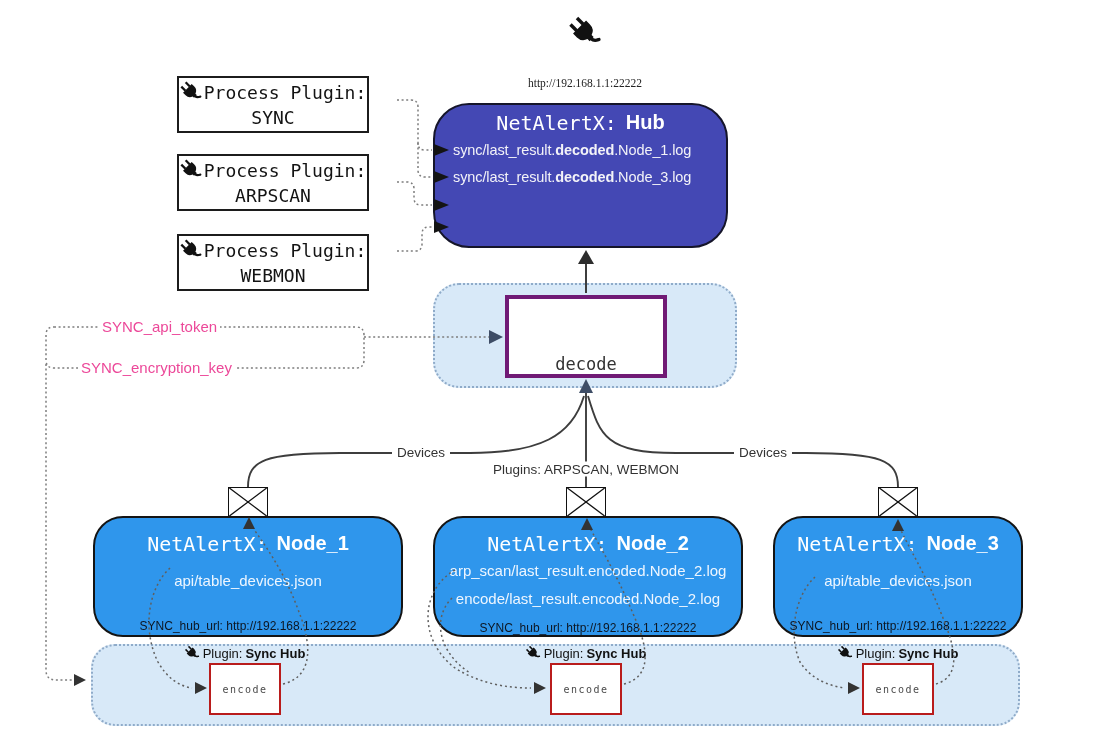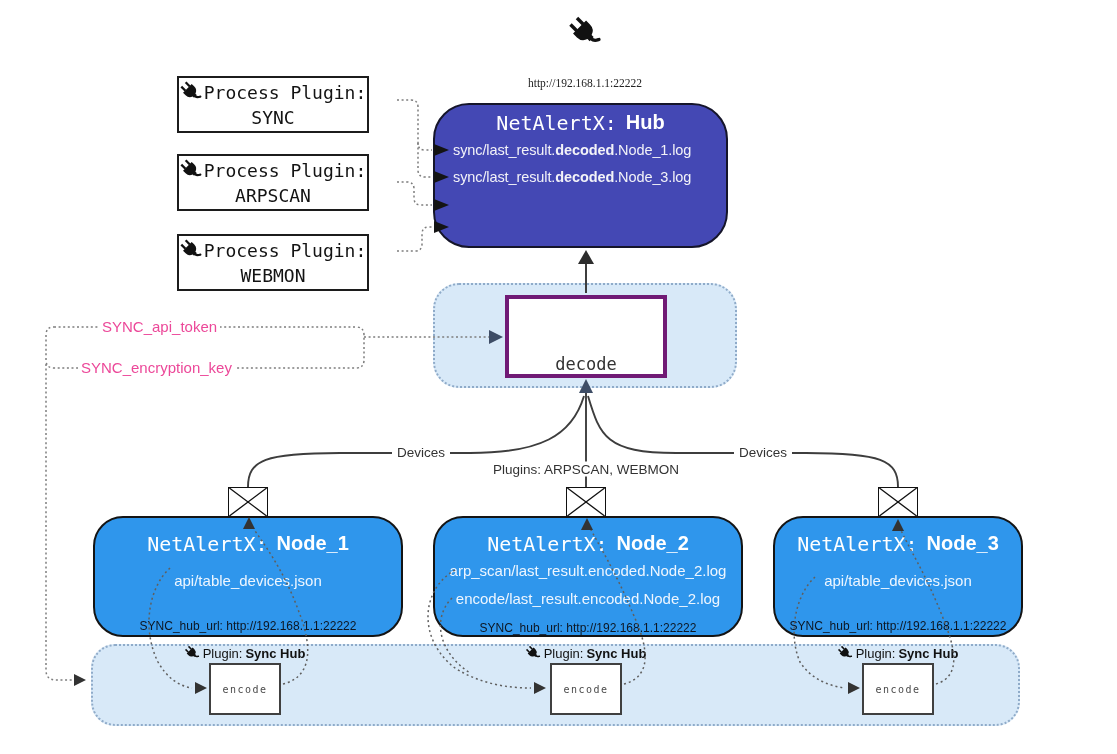--- a/index.html
+++ b/index.html
@@ -56,21 +56,21 @@
                 font-size:20px; color:#fff; white-space:nowrap; }
   .node-line { position:absolute; width:100%; text-align:center; font-size:15px; color:#eef6ff; white-space:nowrap; }
   .node-url  { position:absolute; width:100%; text-align:center; font-size:12px; color:#0d1622; }
 
   
   .envelope { top:487px; width:40px; height:30px; background:#fff; border:1.6px solid #111; z-index:2; }
   .envelope svg { width:100%; height:100%; display:block; }
 
   
   .bottom-band { left:91px; top:644px; width:929px; height:82px; border-radius:24px; }
-  .encode-box { top:663px; width:72px; height:52px; background:#fff; border:2px solid #404040; z-index:2;
+  .encode-box { top:663px; width:72px; height:52px; background:#fff; border:2px solid #b91c1c; z-index:2;
                 display:flex; align-items:center; justify-content:center;
                 font-family:"DejaVu Sans Mono", monospace; font-size:10px; letter-spacing:1.5px; color:#4a4a4a;text-align:right; }
   .band-label { z-index:2; transform:translate(-50%,-50%); display:flex; align-items:center; gap:3px;
                 font-size:13px; color:#111; white-space:nowrap; }
   .band-label b { font-weight:700; }
 </style>
 </head>
 <body>
 
 <div class="canvas">

